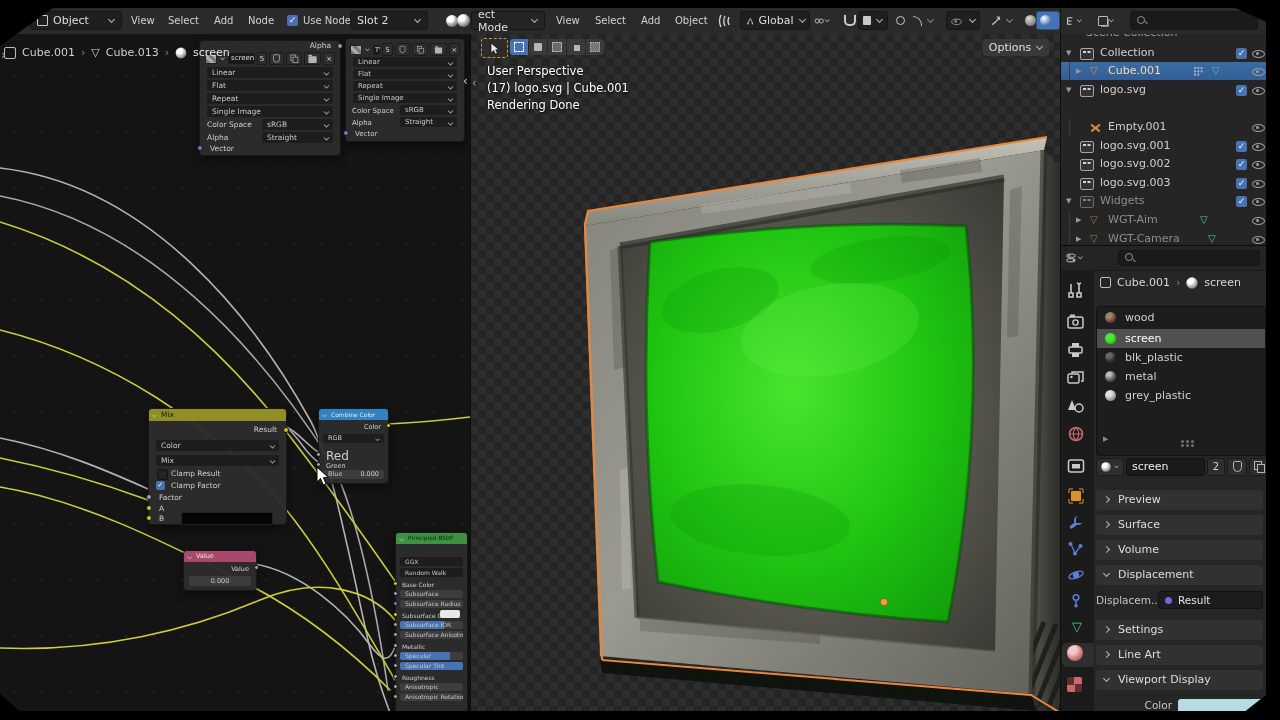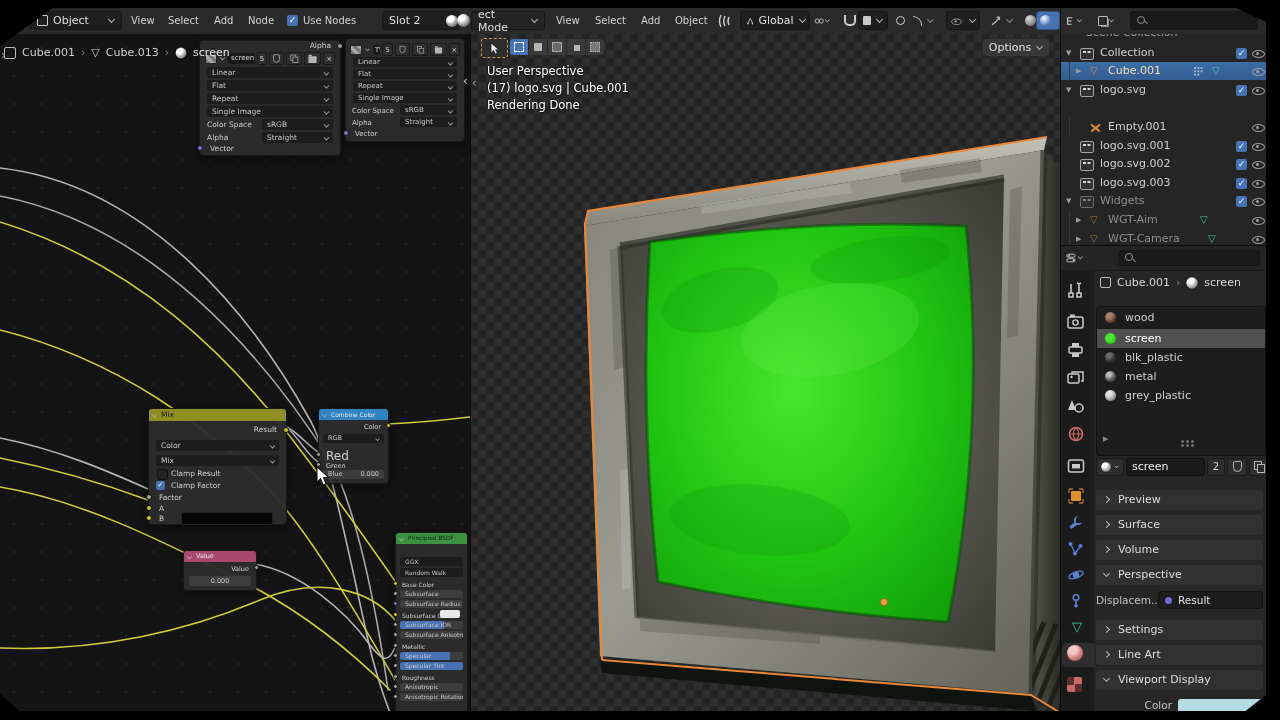--- a/index.html
+++ b/index.html
@@ -91,21 +91,21 @@
         <span class="sqico" style="background:none;border:1.5px solid #ccc"></span>
         <span>Object</span>
         <span class="chev" style="margin-left:auto"></span>
       </div>
     <span class="menu abs" style="left:131px">View</span>
     <span class="menu abs" style="left:168px">Select</span>
     <span class="menu abs" style="left:214px">Add</span>
     <span class="menu abs" style="left:248px">Node</span>
     <span class="cb abs" style="left:287px;top:7px">✓</span>
     <span class="menu abs" style="left:303px">Use Nodes</span>
-    <div class="pill" style="left:382px;width:78px">
+    <div class="pill" style="left:350px;width:78px">
         <span>Slot 2</span>
         <span class="chev" style="margin-left:auto"></span>
       </div>
     <div class="hicon" style="left:444px">
         <span style="width:12px;height:12px;border-radius:50%;background:radial-gradient(circle at 35% 30%,#fff 0 30%,#bbb 45%,#333 100%)"></span>
       </div>
 
     <div class="hicon" style="left:455px">
         <span style="width:13px;height:13px;border-radius:50%;background:radial-gradient(circle at 35% 30%,#fff 0 25%,#ccc 40%,#2a2a2a 100%)"></span>
       </div>
@@ -672,21 +672,21 @@
         </span>
       <span style="width:18px;height:16px;background:#2e2e2e;border:1px solid #1a1a1a;border-radius:3px;display:flex;align-items:center;justify-content:center">
           <span class="copyico"></span>
         </span>
 
     </div>
 
     <div class="panelh" style="top:244px"><span class="chev r"></span><span class="pl">Preview</span></div>
     <div class="panelh" style="top:269px"><span class="chev r"></span><span class="pl">Surface</span></div>
     <div class="panelh" style="top:294px"><span class="chev r"></span><span class="pl">Volume</span></div>
-    <div class="panelh" style="top:319px"><span class="chev"></span><span class="pl">Perspective</span></div>
+    <div class="panelh" style="top:319px"><span class="chev"></span><span class="pl">Displacement</span></div>
     <div class="abs" style="left:36px;top:343px;width:167px;height:22px;display:flex;align-items:center">
       <span style="width:56px;text-align:right;font-size:10.5px;color:#c5c5c5">Displacem...</span>
       <span style="margin-left:6px;flex:1;height:16px;background:#1c1c1c;border:1px solid #121212;border-radius:3px;display:flex;align-items:center;gap:6px;padding:0 6px;font-size:10.5px;color:#e2e2e2">
         <span style="width:7px;height:7px;border-radius:50%;background:#6a6ad8"></span>
         <span>Result</span>
       </span>
     </div>
     <div class="panelh" style="top:374px"><span class="chev r"></span><span class="pl">Settings</span></div>
     <div class="panelh" style="top:399px"><span class="chev r"></span><span class="pl">Line Art</span></div>
     <div class="panelh" style="top:424px"><span class="chev"></span><span class="pl">Viewport Display</span></div>

